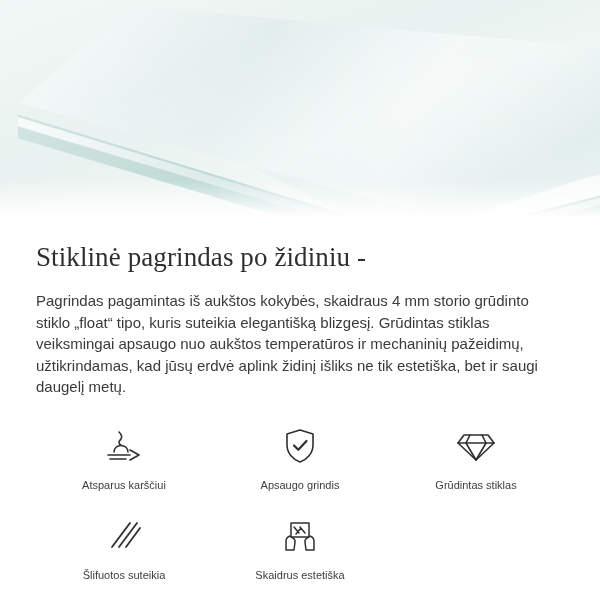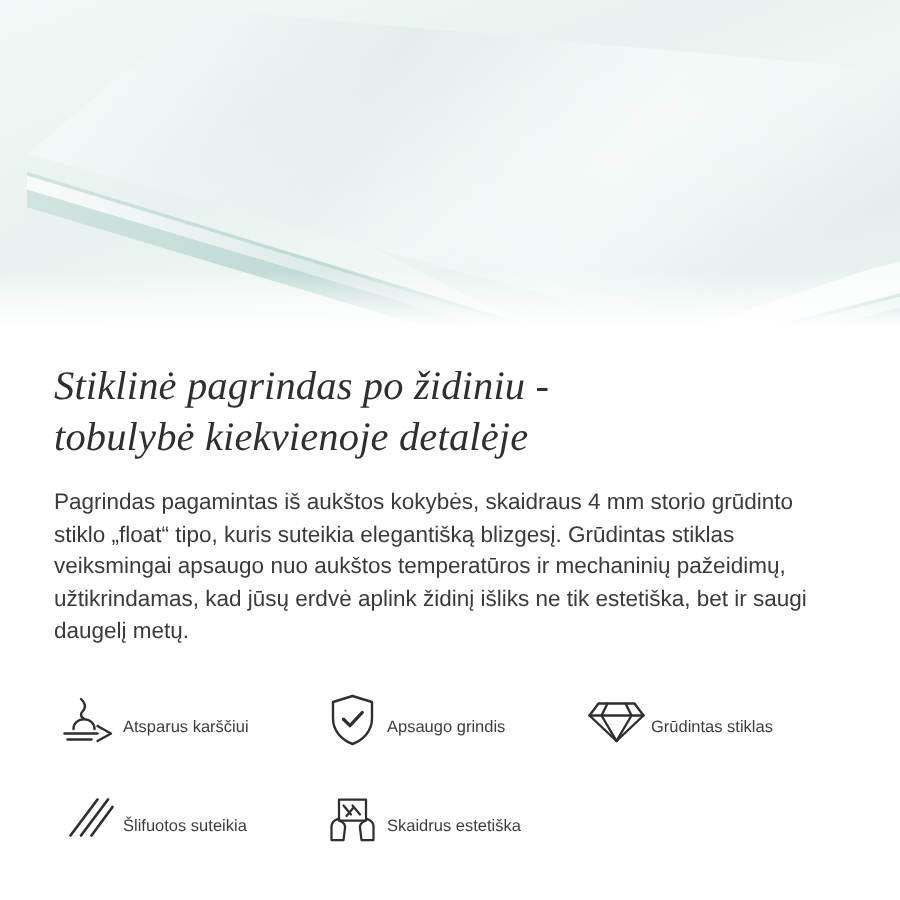--- a/index.html
+++ b/index.html
@@ -81,40 +81,39 @@
   
   .content { position: relative; padding: 0 36px; }
   h1.title {
     margin-top: 14px;
     font-family: "Liberation Serif", serif;
     font-size: 27px;
     line-height: 34px;
     font-weight: 400;
     color: #2f2f2f;
     letter-spacing: 0.1px;
-    font-style: italic;
   }
   p.body {
     margin-top: 16px;
     font-size: 15px;
     line-height: 21.5px;
     color: #3a3a3a;
     max-width: 536px;
   }
 
   
   .features {
     margin-top: 26px;
     display: grid;
     grid-template-columns: repeat(3, 1fr);
     row-gap: 22px;
   }
   .feature {
     display: flex;
-    flex-direction: row;
+    flex-direction: column;
     align-items: center;
     justify-content: flex-start;
   }
   .feature .ico {
     width: 46px; height: 44px;
     display: flex; align-items: center; justify-content: center;
     color: #2f2f2f;
   }
   .feature .cap {
     margin-top: 10px;
@@ -138,21 +137,20 @@
     <div class="glass-edge-hi"></div>
     <div class="glass-top"></div>
     <div class="glass-top-sheen"></div>
     <div class="hero-fade"></div>
   </div>
 
   <div class="content">
 
     <h1 class="title">
       <span>Stiklinė pagrindas po židiniu -</span><br>
-      <span>tobulybė kiekvienoje detalėje</span>
     </h1>
 
     <p class="body">Pagrindas pagamintas iš aukštos kokybės, skaidraus 4 mm storio grūdinto stiklo „float“ tipo, kuris suteikia elegantišką blizgesį. Grūdintas stiklas veiksmingai apsaugo nuo aukštos temperatūros ir mechaninių pažeidimų, užtikrindamas, kad jūsų erdvė aplink židinį išliks ne tik estetiška, bet ir saugi daugelį metų.</p>
 
     <div class="features">
 
       <div class="feature">
         <div class="ico">
           <svg width="40" height="36" viewBox="0 0 40 36" fill="none" stroke="#2f2f2f" stroke-width="1.6" stroke-linecap="round" stroke-linejoin="round">
             <path d="M15 4c2.5 2.4 3.2 4.6 2.2 6.6-.8 1.6-2.4 2.3-2.2 4 .1 1.2 1 2 1.9 2.4"></path>

